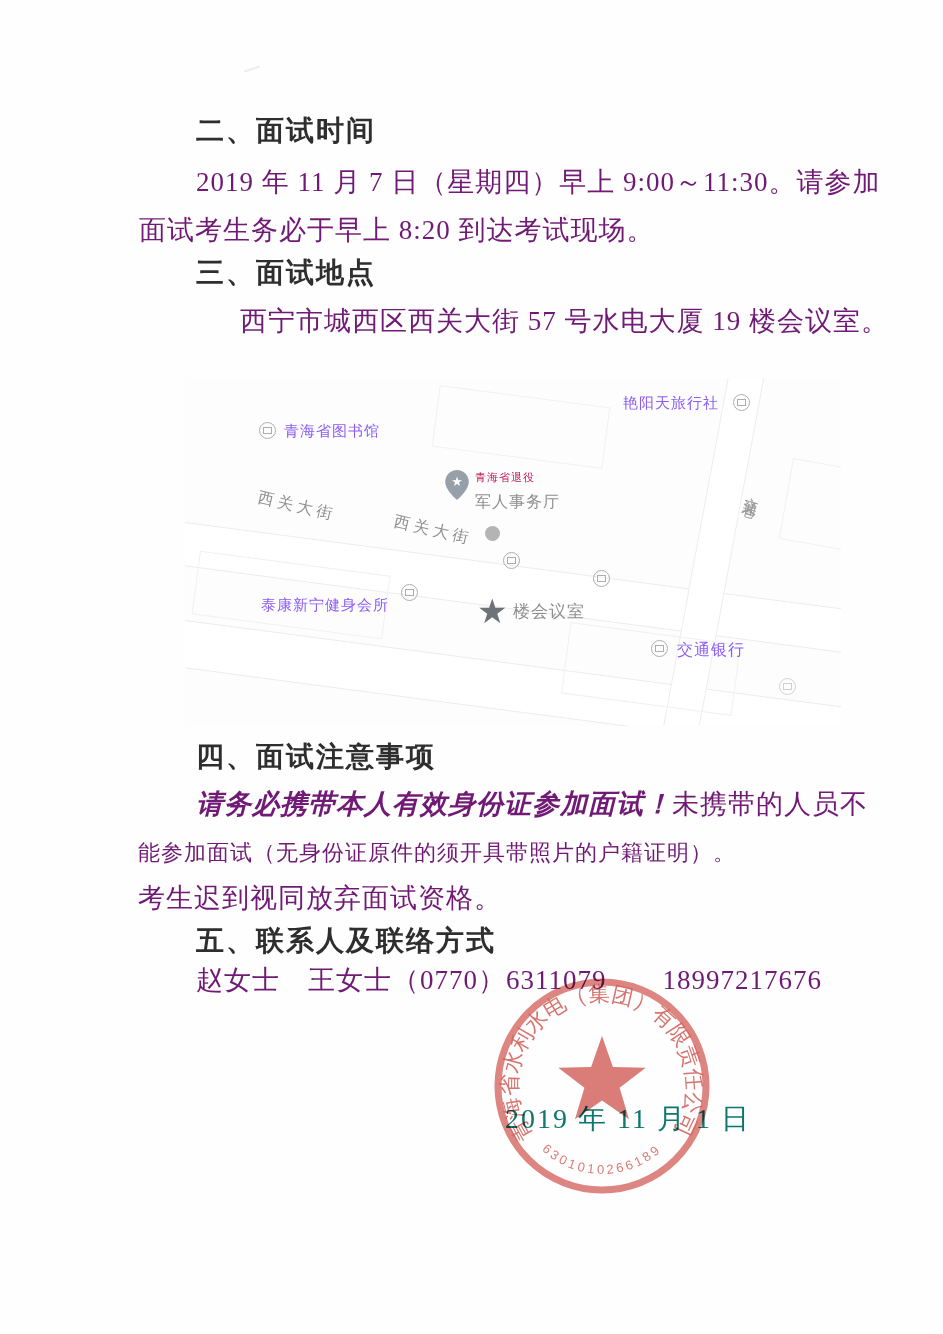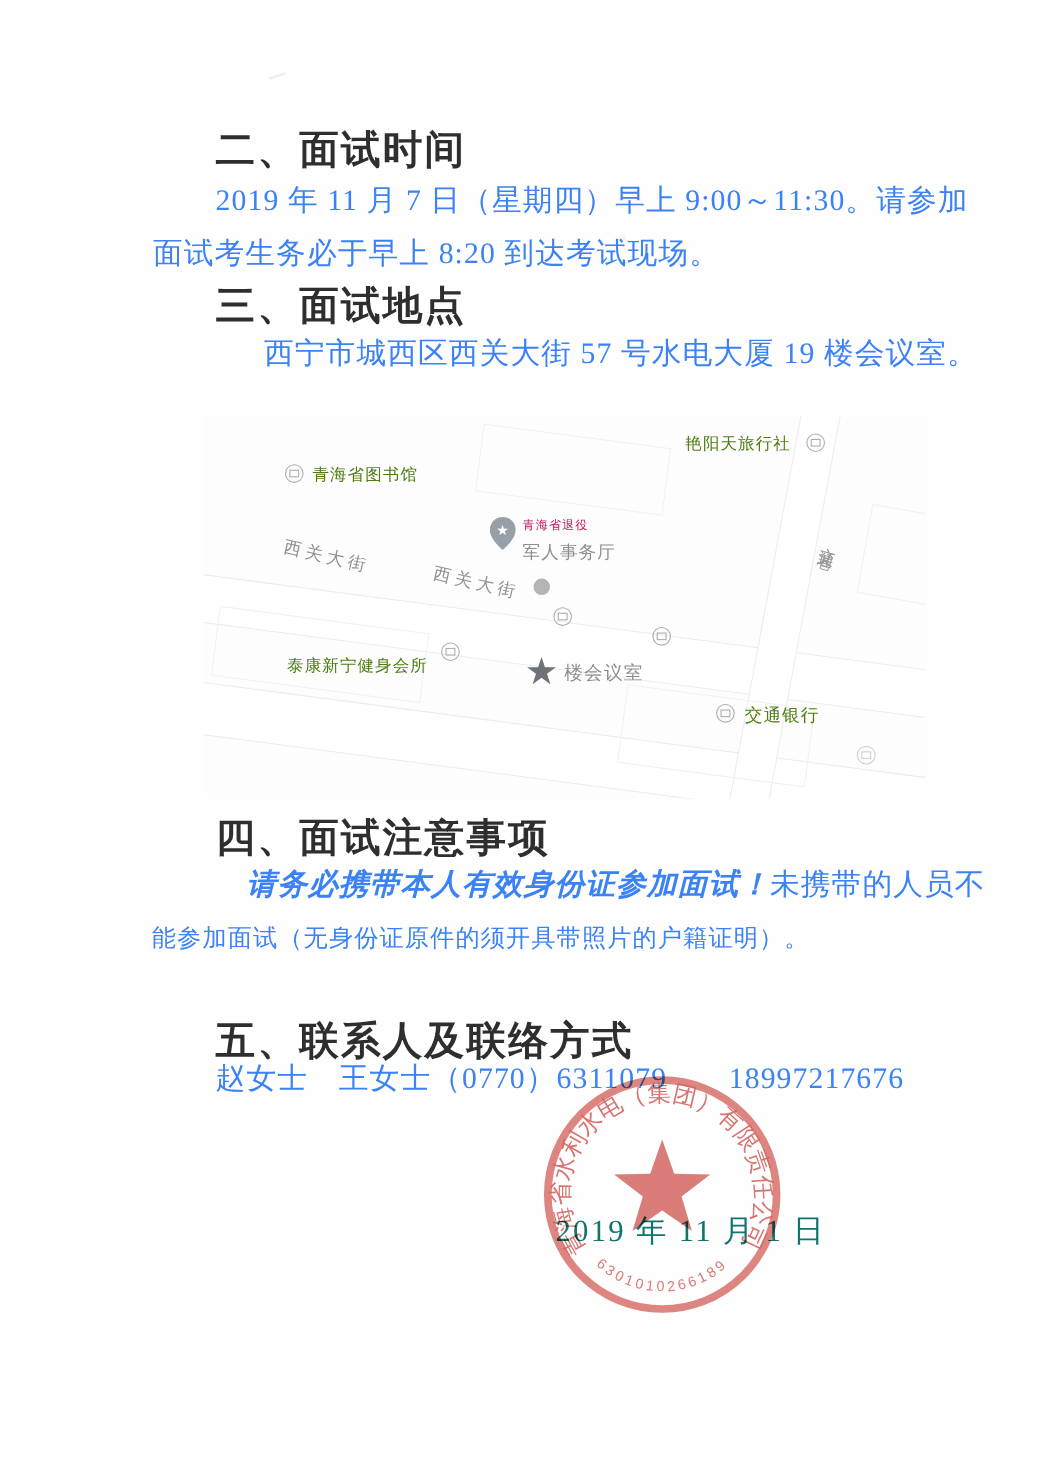--- a/index.html
+++ b/index.html
@@ -5,36 +5,36 @@
   html,body{margin:0;padding:0;background:#e8e8e8;}
   .page{
     position:relative;width:943px;height:1334px;margin:0 auto;
     background:#fefefe;overflow:hidden;
     font-family:"Liberation Serif","DejaVu Serif",serif;
     color:#3d3d3d;
   }
   .heading{
     position:absolute;
     font-family:Liberation Sans, sans-serif;
-    font-weight:700;font-size:36px;color:#2e2e2e;letter-spacing:2px;text-align:center;
+    font-weight:700;font-size:28px;color:#2e2e2e;letter-spacing:2px;text-align:center;
   }
   .bodyline{
-    position:absolute;font-size:27px;letter-spacing:1px;white-space:nowrap;color:#3b82f6;
+    position:absolute;font-size:27px;letter-spacing:1px;white-space:nowrap;color:#701a75;
   }
   .bold-lead{font-weight:700;font-style:italic;}
   
   .map{
     position:absolute;left:185px;top:378px;width:656px;height:348px;
     background:#fdfdfd;overflow:hidden;
     font-family:"Liberation Sans","DejaVu Sans",sans-serif;
   }
   .map *{position:absolute;}
   .road{border-top:1.5px solid #ececec;border-bottom:1.5px solid #ececec;background:#fff;}
   .blk{border:1px solid #f1f1f1;}
-  .mlabel{color:#4d7c0f;font-size:15px;letter-spacing:1px;white-space:nowrap;}
+  .mlabel{color:#8b5cf6;font-size:15px;letter-spacing:1px;white-space:nowrap;}
   .street{color:#8f8f8f;font-size:16px;letter-spacing:4px;white-space:nowrap;}
   .mcirc{
     width:17px;height:17px;border:1.3px solid #adadad;border-radius:50%;
     box-sizing:border-box;
   }
   .mcirc:after{
     content:"";position:absolute;left:3px;top:4px;width:7px;height:5px;
     border:1px solid #adadad;
   }
   .dot{width:15px;height:15px;border-radius:50%;background:#b4b4b4;}
@@ -106,24 +106,25 @@
     <div class="star-marker" style="left:292px;top:218px;">★</div>
     <div class="mlabel" style="left:328px;top:222px;font-size:17px;color:#8e8e8e;">楼会议室</div>
 
     <div class="mcirc" style="left:466px;top:262px;"></div>
     <div class="mlabel" style="left:492px;top:262px;font-size:16px;">交通银行</div>
 
     <div class="mcirc" style="left:594px;top:300px;opacity:.55;"></div>
   </div>
 
   <div class="heading" style="left:196px;top:738px;">四、面试注意事项</div>
-  <div class="bodyline" style="left:196px;top:786px;margin-left:28px;">
+  <div class="bodyline" style="left:196px;top:786px;">
     <span class="bold-lead">请务必携带本人有效身份证参加面试！</span><span>未携带的人员不</span>
   </div>
   <div class="bodyline" style="left:138px;top:838px;font-size:22px;">能参加面试（无身份证原件的须开具带照片的户籍证明）。</div>
+  <div class="bodyline" style="left:138px;top:880px;">考生迟到视同放弃面试资格。</div>
 
   <div class="heading" style="left:196px;top:922px;">五、联系人及联络方式</div>
   <div class="bodyline" style="left:196px;top:962px;">赵女士　王女士（0770）6311079　　18997217676</div>
 
   <div class="datetext">2019 年 11 月 1 日</div>
 
   <svg class="stamp" viewBox="0 0 232 232">
     <circle cx="116" cy="116" r="104" fill="none" stroke="#d0544c" stroke-width="7" opacity="0.8"></circle>
     <defs>
       <path id="ringPath" d="M 50.9 170.6 A 85 85 0 1 1 181.1 170.6" fill="none"></path>

